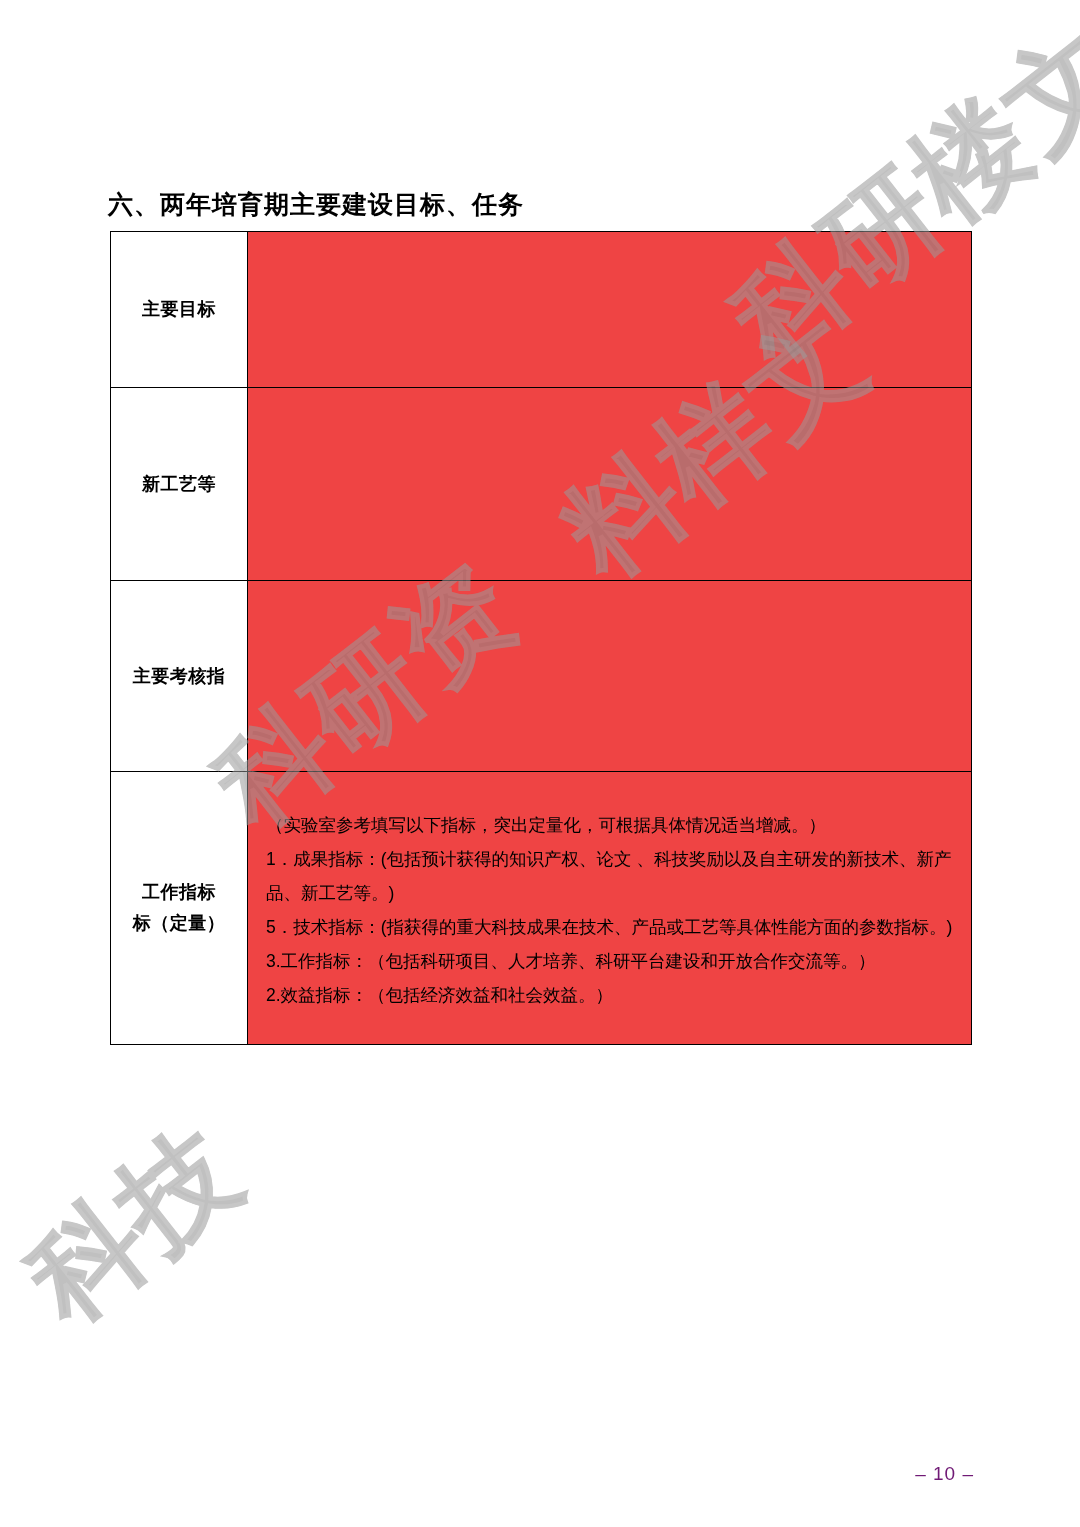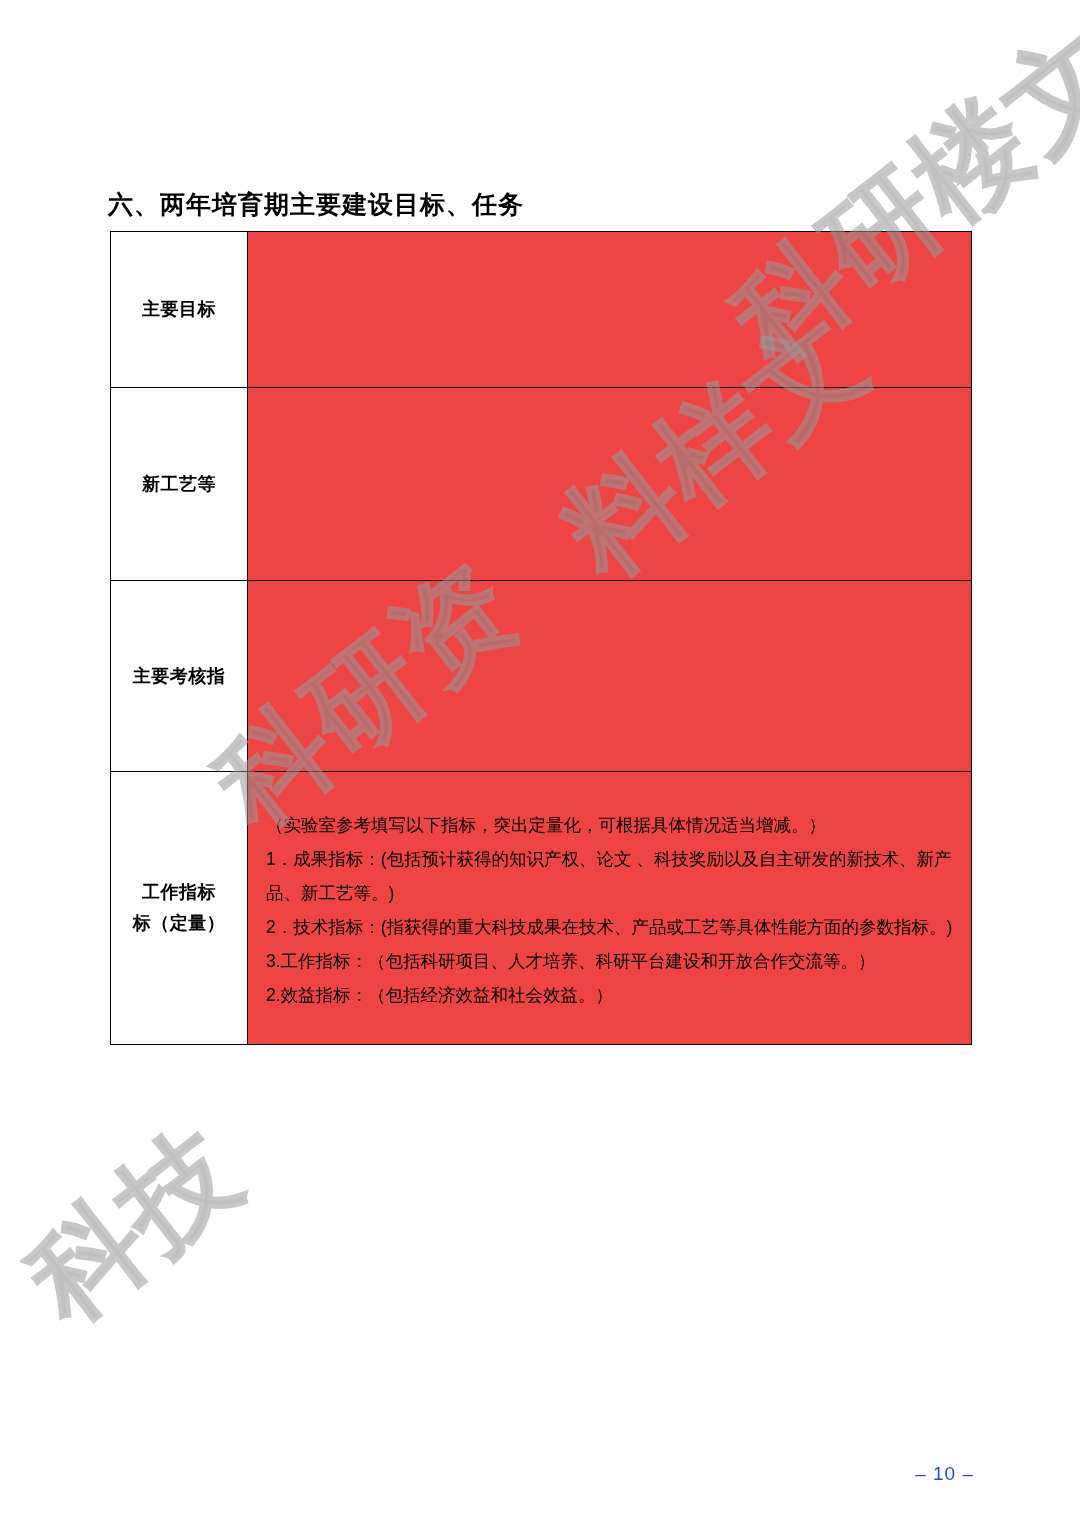--- a/index.html
+++ b/index.html
@@ -121,21 +121,21 @@
     white-space: nowrap;
   }
   .kpi-body p.wrap {
     white-space: normal;
   }
   .page-num {
     position: absolute;
     right: 106px;
     top: 1418px;
     font-size: 19px;
-    color: #1d4ed8;
+    color: #701a75;
     letter-spacing: 1px;
   }
 </style>
 </head>
 <body>
 
 <div id="page">
 
   <div class="doc">
 
@@ -163,21 +163,21 @@
         </tr>
         <tr class="row-kpi">
           <td class="label">
             <span class="lbl-inner">工作指标</span>
             <span class="lbl-inner">标（定量）</span>
           </td>
           <td class="field">
             <div class="kpi-body">
               <p>（实验室参考填写以下指标，突出定量化，可根据具体情况适当增减。）</p>
               <p class="wrap">1．成果指标：(包括预计获得的知识产权、论文 、科技奖励以及自主研发的新技术、新产品、新工艺等。)</p>
-              <p class="wrap">2．技术指标：(指获得的重大科技成果在技术、产品或工艺等具体性能方面的参数指标。)</p>
+              <p class="wrap">5．技术指标：(指获得的重大科技成果在技术、产品或工艺等具体性能方面的参数指标。)</p>
               <p>3.工作指标：（包括科研项目、人才培养、科研平台建设和开放合作交流等。）</p>
               <p>2.效益指标：（包括经济效益和社会效益。）</p>
             </div>
           </td>
         </tr>
       </tbody>
     </table>
 
     <div class="page-num">– 10 –</div>
   </div>

